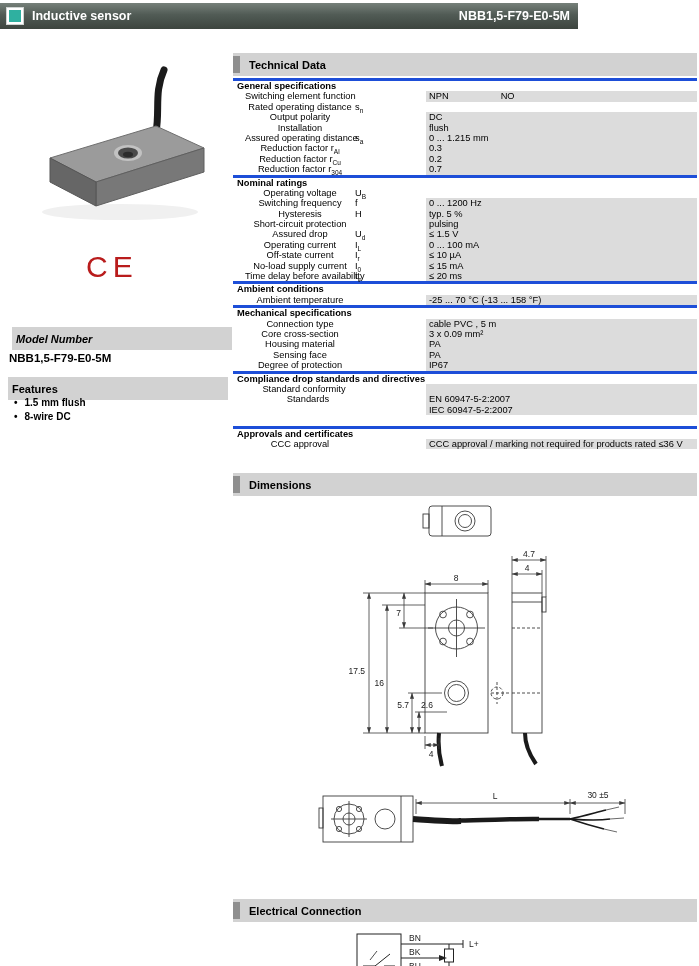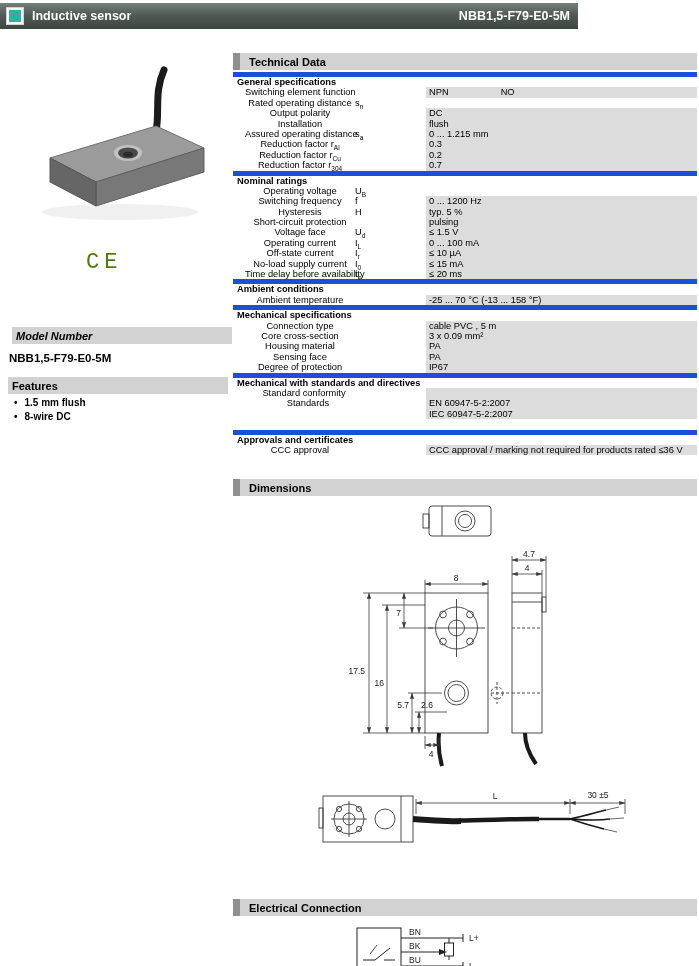--- a/index.html
+++ b/index.html
@@ -1,35 +1,35 @@
 <!DOCTYPE html>
 <html><head>
 <meta charset="utf-8">
 <style>
   html,body{margin:0;padding:0;background:#fff;}
   .page{position:relative;width:699px;height:966px;background:#fff;font-family:"Liberation Sans",sans-serif;color:#000;overflow:hidden;}
   .topbar{position:absolute;top:3px;left:0;width:578px;height:26px;background:linear-gradient(180deg,#76807a 0%,#515b55 45%,#3d453f 100%);display:flex;align-items:center;}
   .brand-box{width:16px;height:16px;margin-left:6px;background:#2fb0a0;box-shadow:inset 0 0 0 2px #ffffff,inset 0 0 0 4px #2fb0a0;border:1px solid #cfd4d2;}
   .ptitle{color:#fff;font-weight:bold;font-size:12.5px;margin-left:8px;}
   .pmodel{color:#fff;font-weight:bold;font-size:12.5px;margin-left:auto;margin-right:8px;}
-  .bar{height:17px;background:#d2d2d2;display:flex;align-items:center;font-weight:bold;font-size:11px;}
+  .bar{height:23px;background:#d2d2d2;display:flex;align-items:center;font-weight:bold;font-size:11px;}
   .bar.blk::before{content:"";display:block;width:7px;height:17px;background:#8f8f8f;margin-right:5px;flex:none;}
   .bar .bt{padding-left:4px;white-space:nowrap;}
   .left-col{position:absolute;left:8px;top:36px;width:220px;height:430px;}
   .photo{position:absolute;left:0;top:4px;}
-  .ce{position:absolute;left:78px;top:214px;font-size:22px;letter-spacing:5px;color:#4d7c0f;font-family:Liberation Mono, monospace;}
+  .ce{position:absolute;left:78px;top:214px;font-size:30px;letter-spacing:5px;color:#b91c1c;font-family:Liberation Sans, sans-serif;}
   .lbar1{position:absolute;left:4px;top:291px;width:220px;font-style:italic;}
   .model-val{position:absolute;left:1px;top:316px;font-weight:bold;font-size:11.5px;}
   .lbar2{position:absolute;left:0;top:341px;width:220px;}
   .features{position:absolute;left:0;top:360px;margin:0;padding:0 0 0 6px;list-style:none;font-weight:bold;font-size:10px;}
   .features li{line-height:14px;}
   .features li::before{content:"•";margin-right:7px;}
   .right-col{position:absolute;left:233px;top:53px;width:464px;}
   .tt{width:464px;font-size:9.3px;margin-top:2px;}
-  .tt-header{border-top:5px solid #1d4ed8;font-weight:bold;height:10.4px;line-height:10.6px;padding-left:4px;white-space:nowrap;}
+  .tt-header{border-top:3px solid #1d4ed8;font-weight:bold;height:10.4px;line-height:10.6px;padding-left:4px;white-space:nowrap;}
   .tt-row{display:flex;height:10.4px;line-height:10.5px;}
   .tt-label{width:122px;padding-left:12px;box-sizing:border-box;white-space:nowrap;overflow:visible;text-align:center;}
   .tt-label.i1{padding-left:20px;}
   .tt-label.i2{padding-left:28px;}
   .tt-sym{width:71px;box-sizing:border-box;white-space:nowrap;}
   .tt-value{flex:1;background:#dcdcdc;padding-left:3px;white-space:nowrap;}
   .tt sub{font-size:6.5px;}
   .v2{margin-left:52px;}
   .dims-bar{margin-top:24px;}
   .elec-bar{margin-top:27px;}
@@ -133,21 +133,21 @@
           <div class="tt-label">Hysteresis</div>
           <div class="tt-sym">H</div>
           <div class="tt-value">typ. 5  %</div>
         </div>
         <div class="tt-row">
           <div class="tt-label">Short-circuit protection</div>
           <div class="tt-sym"></div>
           <div class="tt-value">pulsing</div>
         </div>
         <div class="tt-row">
-          <div class="tt-label">Voltage face</div>
+          <div class="tt-label">Assured drop</div>
           <div class="tt-sym">U<sub>d</sub></div>
           <div class="tt-value">≤ 1.5 V</div>
         </div>
         <div class="tt-row">
           <div class="tt-label">Operating current</div>
           <div class="tt-sym">I<sub>L</sub></div>
           <div class="tt-value">0 ... 100 mA</div>
         </div>
         <div class="tt-row">
           <div class="tt-label">Off-state current</div>
@@ -189,21 +189,21 @@
         <div class="tt-row">
           <div class="tt-label">Sensing face</div>
           <div class="tt-sym"></div>
           <div class="tt-value">PA</div>
         </div>
         <div class="tt-row">
           <div class="tt-label">Degree of protection</div>
           <div class="tt-sym"></div>
           <div class="tt-value">IP67</div>
         </div>
-        <div class="tt-header">Mechanical with standards and directives</div>
+        <div class="tt-header">Compliance drop standards and directives</div>
         <div class="tt-row">
           <div class="tt-label i1">Standard conformity</div>
           <div class="tt-sym"></div>
           <div class="tt-value"></div>
         </div>
         <div class="tt-row">
           <div class="tt-label i2">Standards</div>
           <div class="tt-sym"></div>
           <div class="tt-value">EN 60947-5-2:2007</div>
         </div>

